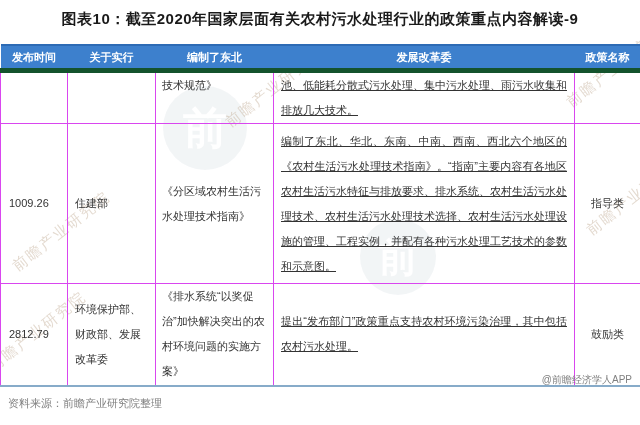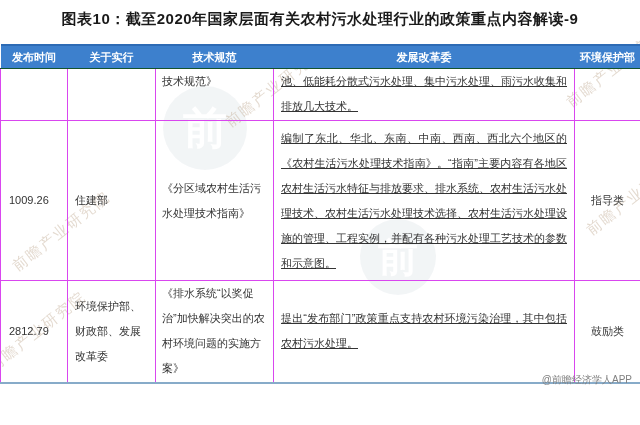--- a/index.html
+++ b/index.html
@@ -3,21 +3,21 @@
 <meta charset="utf-8">
 <style>
   html,body{margin:0;padding:0;background:#fff;}
   .page{position:relative;width:640px;height:425px;background:#fff;overflow:hidden;
         font-family:"Liberation Sans","DejaVu Sans",sans-serif;color:#333;}
   .title{position:absolute;top:10px;left:0;width:640px;text-align:center;
          font-size:15px;font-weight:bold;color:#1a1a1a;letter-spacing:0.5px;}
   table.policy{position:absolute;top:44px;left:0;width:640px;border-collapse:collapse;
          table-layout:fixed;}
   thead th{height:22px;background:#3d80cd;border-top:2px solid #2d6bb5;
-         border-bottom:1px solid #14532d;color:#fff;font-size:11px;font-weight:bold;
+         border-bottom:5px solid #14532d;color:#fff;font-size:11px;font-weight:bold;
          text-align:center;padding:0;}
   tbody td{border:1px solid #d946ef;font-size:11px;color:#333;line-height:25px;
          vertical-align:middle;background:transparent;padding:0 6px;word-break:break-all;}
   tr.r1 td{vertical-align:top;}
   td.c-time{padding-left:8px;}
   td.c-dept{padding-left:7px;padding-right:4px;}
   td.c-policy{padding:0 6px;}
   td.c-content{padding:0 7px;text-align:justify;text-decoration:underline;}
   td.c-nature{text-align:center;padding:0 2px;margin-top:24px;}
   tr.r1{height:52px;} tr.r2{height:160px;} tr.r3{height:102px;}
@@ -58,23 +58,23 @@
       <col style="width:67px">
         <col style="width:88px">
         <col style="width:118px">
       <col style="width:301px">
         <col style="width:66px">
     </colgroup>
     <thead>
       <tr>
         <th>发布时间</th>
         <th>关于实行</th>
-        <th>技术规范</th>
+        <th>编制了东北</th>
         <th>发展改革委</th>
-        <th>环境保护部</th>
+        <th>政策名称</th>
       </tr>
     </thead>
     <tbody>
       <tr class="r1">
         <td class="c-time"></td>
         <td class="c-dept"></td>
         <td class="c-policy">技术规范》</td>
         <td class="c-content">池、低能耗分散式污水处理、集中污水处理、雨污水收集和排放几大技术。</td>
         <td class="c-nature"></td>
       </tr>
@@ -88,15 +88,16 @@
       <tr class="r3">
         <td class="c-time">2812.79</td>
         <td class="c-dept">环境保护部、财政部、发展改革委</td>
         <td class="c-policy">《排水系统“以奖促治”加快解决突出的农村环境问题的实施方案》</td>
         <td class="c-content">提出“发布部门”政策重点支持农村环境污染治理，其中包括农村污水处理。</td>
         <td class="c-nature">鼓励类</td>
       </tr>
     </tbody>
   </table>
 
+  <div class="src">资料来源：前瞻产业研究院整理</div>
   <div class="brand">@前瞻经济学人APP</div>
 
 </div>
 
 </body></html>

